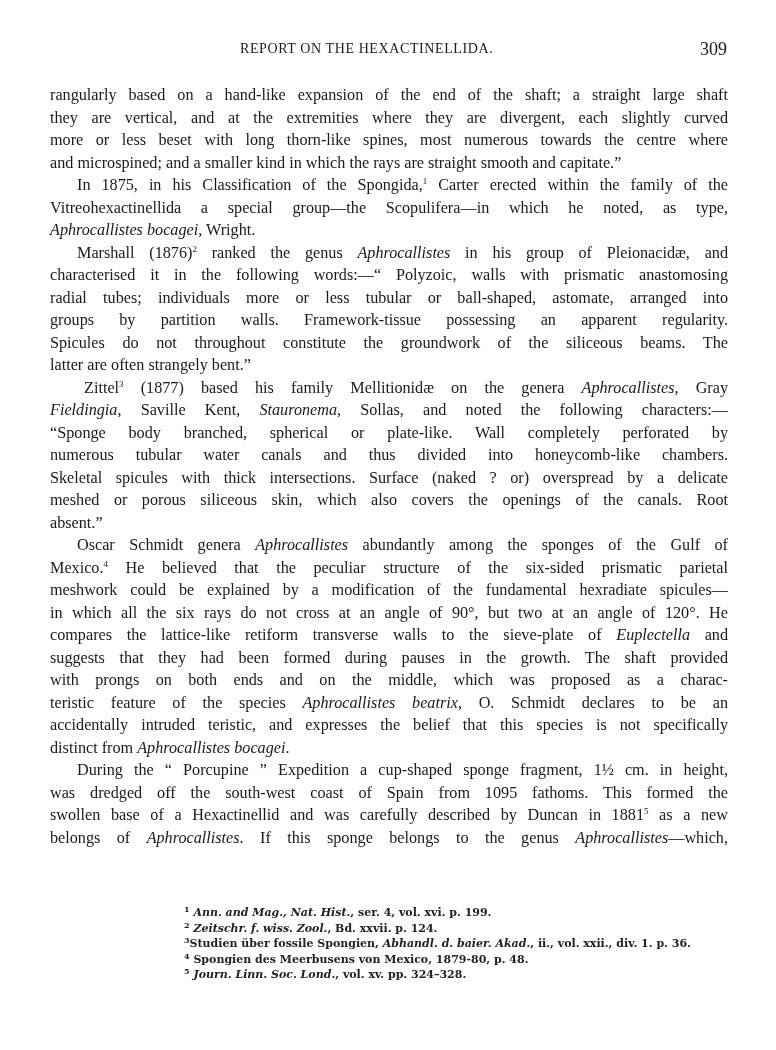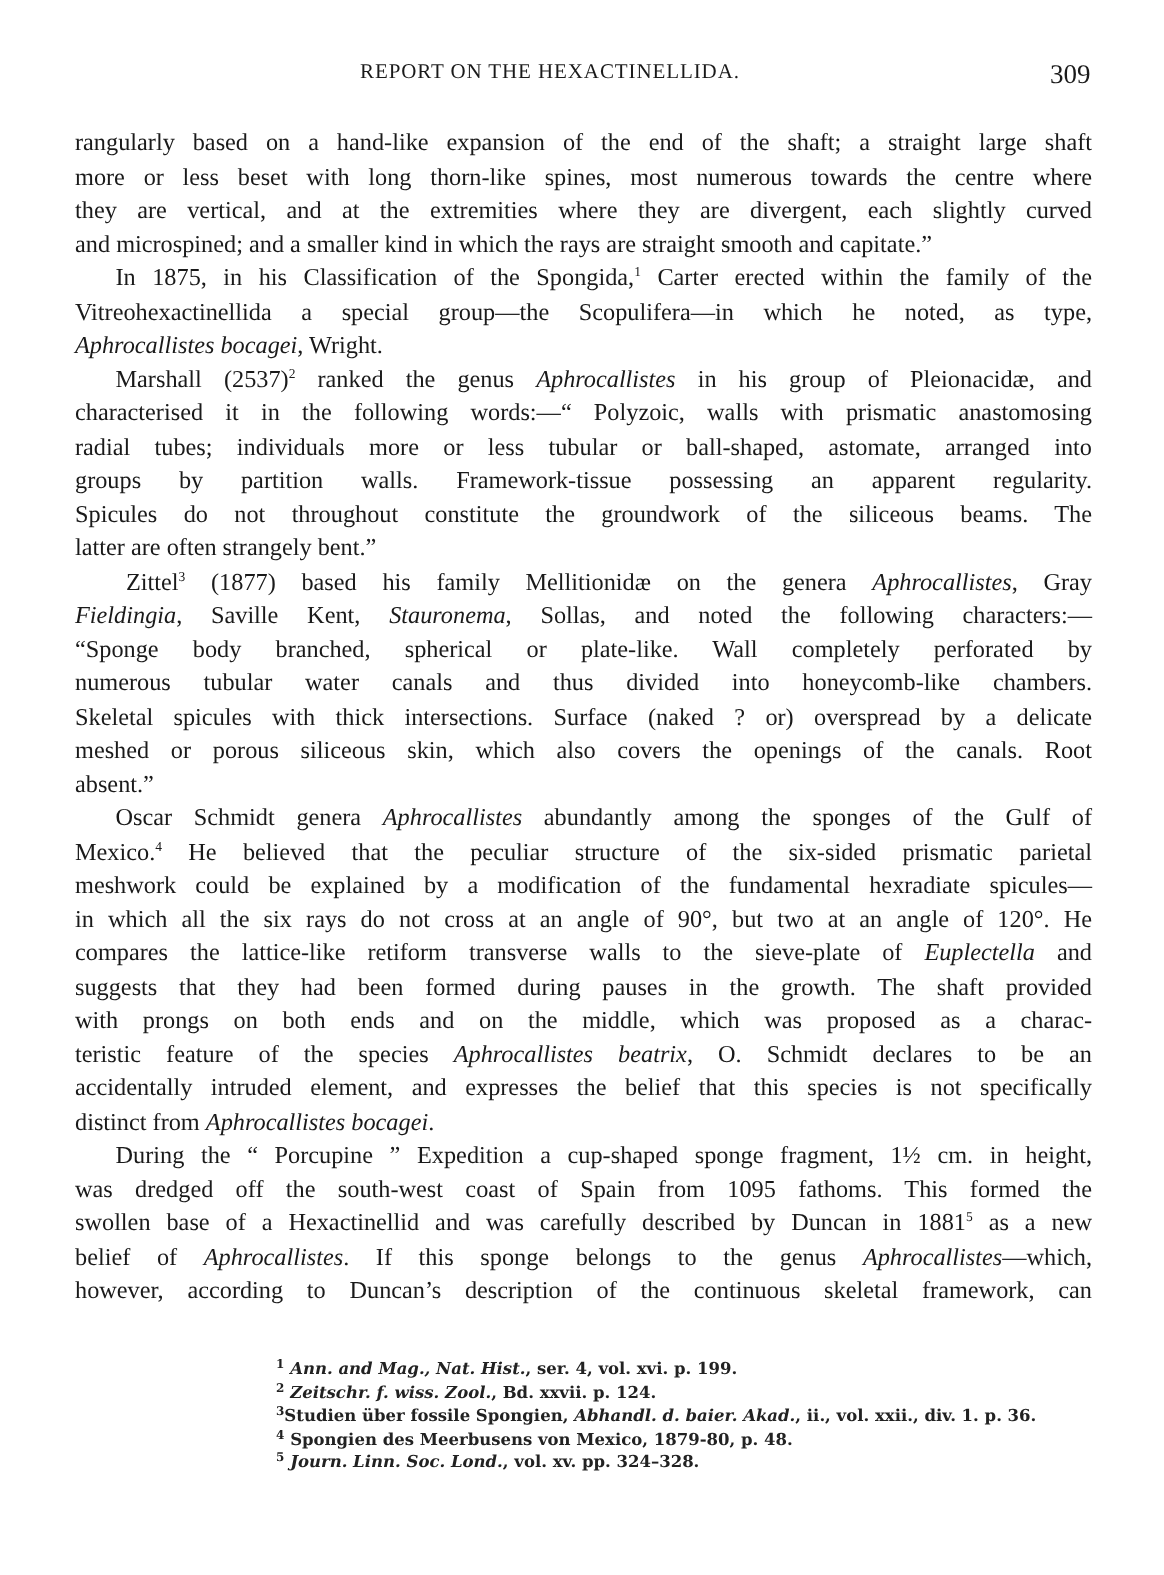--- a/index.html
+++ b/index.html
@@ -27,29 +27,29 @@
 <body>
 
 <div class="header">
   <span class="running-title">REPORT ON THE HEXACTINELLIDA.</span>
   <span class="page-number">309</span>
 </div>
 
 <div class="body-text">
 
   <div class="line"><span>rangularly based on a hand-like expansion of the end of the shaft; a straight large shaft</span></div>
+  <div class="line"><span>they are vertical, and at the extremities where they are divergent, each slightly curved</span></div>
   <div class="line"><span>more or less beset with long thorn-like spines, most numerous towards the centre where</span></div>
-  <div class="line"><span>they are vertical, and at the extremities where they are divergent, each slightly curved</span></div>
   <div class="line last"><span>and microspined; and a smaller kind in which the rays are straight smooth and capitate.”</span></div>
 
   <div class="line indent"><span>In 1875, in his Classification of the Spongida,</span><sup>1</sup><span> Carter erected within the family of the</span></div>
   <div class="line"><span>Vitreohexactinellida a special group—the Scopulifera—in which he noted, as type,</span></div>
   <div class="line last"><i>Aphrocallistes bocagei</i><span>, Wright.</span></div>
 
-  <div class="line indent"><span>Marshall (2537)</span><sup>2</sup><span> ranked the genus </span><i>Aphrocallistes</i><span> in his group of Pleionacidæ, and</span></div>
+  <div class="line indent"><span>Marshall (1876)</span><sup>2</sup><span> ranked the genus </span><i>Aphrocallistes</i><span> in his group of Pleionacidæ, and</span></div>
   <div class="line"><span>characterised it in the following words:—“ Polyzoic, walls with prismatic anastomosing</span></div>
   <div class="line"><span>radial tubes; individuals more or less tubular or ball-shaped, astomate, arranged into</span></div>
   <div class="line"><span>groups by partition walls.  Framework-tissue possessing an apparent regularity.</span></div>
   <div class="line"><span>Spicules do not throughout constitute the groundwork of the siliceous beams.  The</span></div>
   <div class="line last"><span>latter are often strangely bent.”</span></div>
 
   <div class="line indent-z"><span>Zittel</span><sup>3</sup><span> (1877) based his family Mellitionidæ on the genera </span><i>Aphrocallistes</i><span>, Gray</span></div>
   <div class="line"><i>Fieldingia</i><span>, Saville Kent, </span><i>Stauronema</i><span>, Sollas, and noted the following characters:—</span></div>
   <div class="line"><span>“Sponge body branched, spherical or plate-like.  Wall completely perforated by</span></div>
   <div class="line"><span>numerous tubular water canals and thus divided into honeycomb-like chambers.</span></div>
@@ -58,28 +58,27 @@
   <div class="line last"><span>absent.”</span></div>
 
   <div class="line indent"><span>Oscar Schmidt genera </span><i>Aphrocallistes</i><span> abundantly among the sponges of the Gulf of</span></div>
   <div class="line"><span>Mexico.</span><sup>4</sup><span>  He believed that the peculiar structure of the six-sided prismatic parietal</span></div>
   <div class="line"><span>meshwork could be explained by a modification of the fundamental hexradiate spicules—</span></div>
   <div class="line"><span>in which all the six rays do not cross at an angle of 90°, but two at an angle of 120°.  He</span></div>
   <div class="line"><span>compares the lattice-like retiform transverse walls to the sieve-plate of </span><i>Euplectella</i><span> and</span></div>
   <div class="line"><span>suggests that they had been formed during pauses in the growth.  The shaft provided</span></div>
   <div class="line"><span>with prongs on both ends and on the middle, which was proposed as a charac-</span></div>
   <div class="line"><span>teristic feature of the species </span><i>Aphrocallistes beatrix</i><span>, O. Schmidt declares to be an</span></div>
-  <div class="line"><span>accidentally intruded element, and expresses the belief that this species is not specifically</span></div>
+  <div class="line"><span>accidentally intruded teristic, and expresses the belief that this species is not specifically</span></div>
   <div class="line last"><span>distinct from </span><i>Aphrocallistes bocagei</i><span>.</span></div>
 
   <div class="line indent"><span>During the “ Porcupine ” Expedition a cup-shaped sponge fragment, 1½ cm. in height,</span></div>
   <div class="line"><span>was dredged off the south-west coast of Spain from 1095 fathoms.  This formed the</span></div>
   <div class="line"><span>swollen base of a Hexactinellid and was carefully described by Duncan in 1881</span><sup>5</sup><span> as a new</span></div>
-  <div class="line"><span>belief of </span><i>Aphrocallistes</i><span>.  If this sponge belongs to the genus </span><i>Aphrocallistes</i><span>—which,</span></div>
-  <div class="line"><span>however, according to Duncan’s description of the continuous skeletal framework, can</span></div>
+  <div class="line"><span>belongs of </span><i>Aphrocallistes</i><span>.  If this sponge belongs to the genus </span><i>Aphrocallistes</i><span>—which,</span></div>
 </div>
 
 <div class="footnotes">
   <div class="fn"><sup>1</sup> <i>Ann. and Mag., Nat. Hist.</i><span>, ser. 4, vol. xvi. p. 199.</span></div>
   <div class="fn"><sup>2</sup> <i>Zeitschr. f. wiss. Zool.</i><span>, Bd. xxvii. p. 124.</span></div>
   <div class="fn"><sup>3</sup><span>Studien über fossile Spongien, </span><i>Abhandl. d. baier. Akad.</i><span>, ii., vol. xxii., div. 1. p. 36.</span></div>
   <div class="fn"><sup>4</sup> <span>Spongien des Meerbusens von Mexico, 1879-80, p. 48.</span></div>
   <div class="fn"><sup>5</sup> <i>Journ. Linn. Soc. Lond.</i><span>, vol. xv. pp. 324–328.</span></div>
 </div>
 

